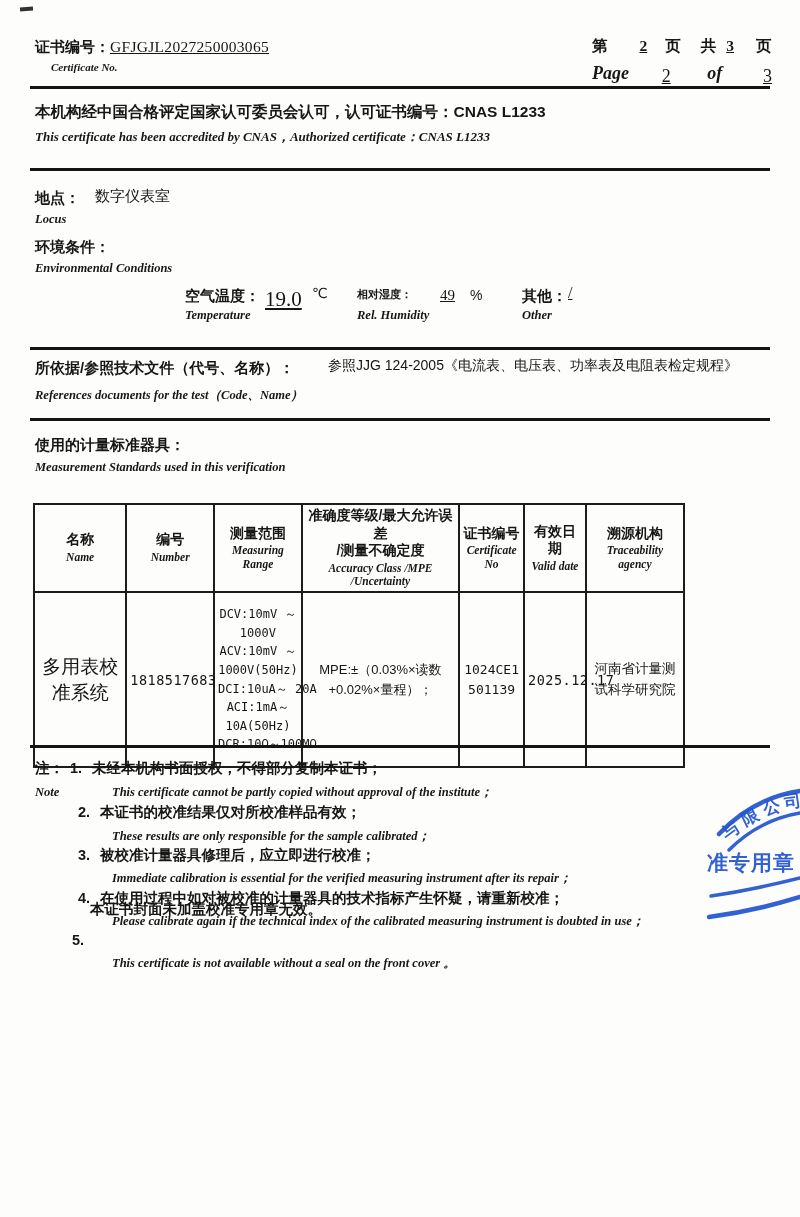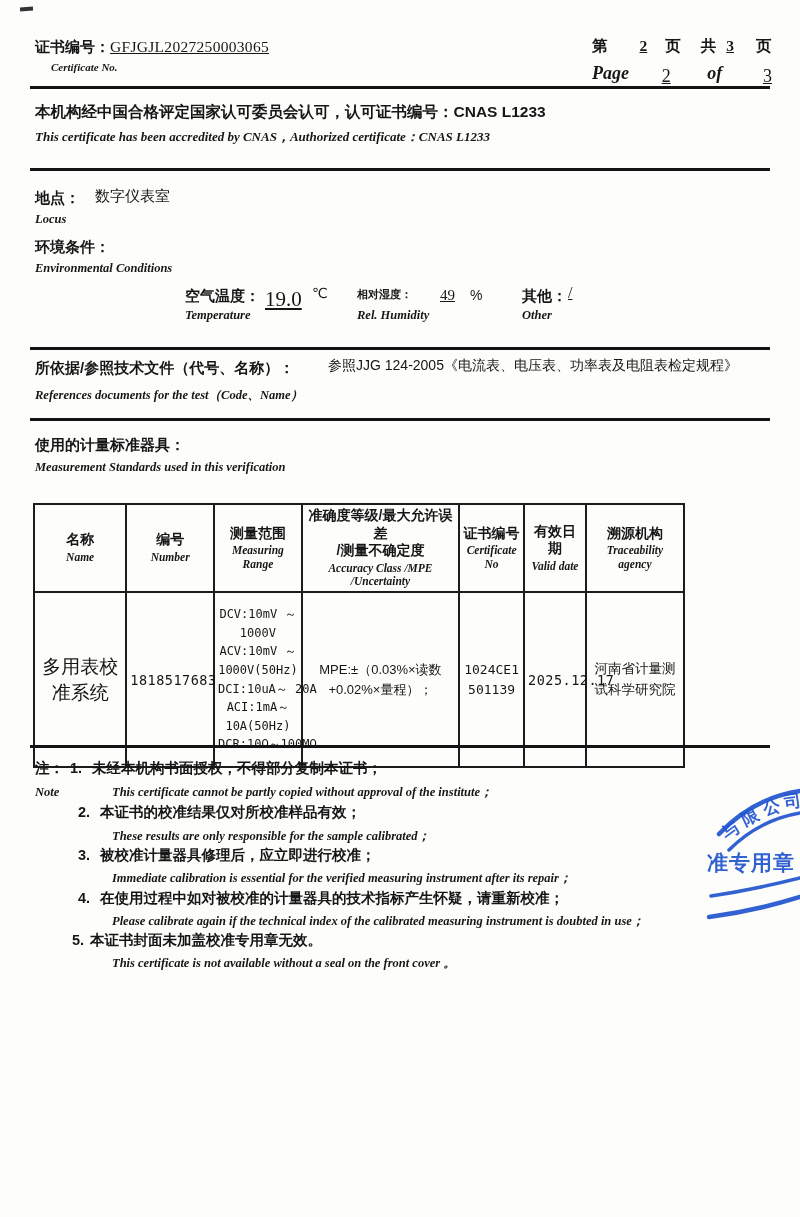--- a/index.html
+++ b/index.html
@@ -180,21 +180,21 @@
 
   <div class="abs note-zh zh" style="left:78px;top:848px;">3.</div>
   <div class="abs note-zh zh" style="left:100px;top:848px;">被校准计量器具修理后，应立即进行校准；</div>
   <div class="abs note-en en" style="left:112px;top:872px;">Immediate calibration is essential for the verified measuring instrument after its repair；</div>
 
   <div class="abs note-zh zh" style="left:78px;top:891px;">4.</div>
   <div class="abs note-en en" style="left:112px;top:915px;">Please calibrate again if the technical index of the calibrated measuring instrument is doubted in use；</div>
   <div class="abs note-zh zh" style="left:100px;top:891px;">在使用过程中如对被校准的计量器具的技术指标产生怀疑，请重新校准；</div>
 
   <div class="abs note-zh zh" style="left:72px;top:933px;">5.</div>
-  <div class="abs note-zh zh" style="left:90px;top:933px;">本证书封面未加盖校准专用章无效。</div>
+  <div class="abs note-zh zh" style="left:90px;top:902px;">本证书封面未加盖校准专用章无效。</div>
   <div class="abs note-en en" style="left:112px;top:957px;">This certificate is not available without a seal on the front cover 。</div>
 
   <svg class="stamp" viewBox="0 0 103 160">
     <g stroke="#2155cf" fill="none" stroke-linecap="round" opacity="0.92">
       <path d="M 22 64 Q 56 28 103 21" stroke-width="4.5"></path>
       <path d="M 32 80 Q 62 50 103 43" stroke-width="3.5"></path>
       <path d="M 14 126 Q 55 120 103 108" stroke-width="3.5"></path>
       <path d="M 12 147 Q 58 141 103 127" stroke-width="4.5"></path>
     </g>
     <g fill="#2155cf" opacity="0.92" font-family="Liberation Sans, DejaVu Sans, sans-serif" font-weight="700">

